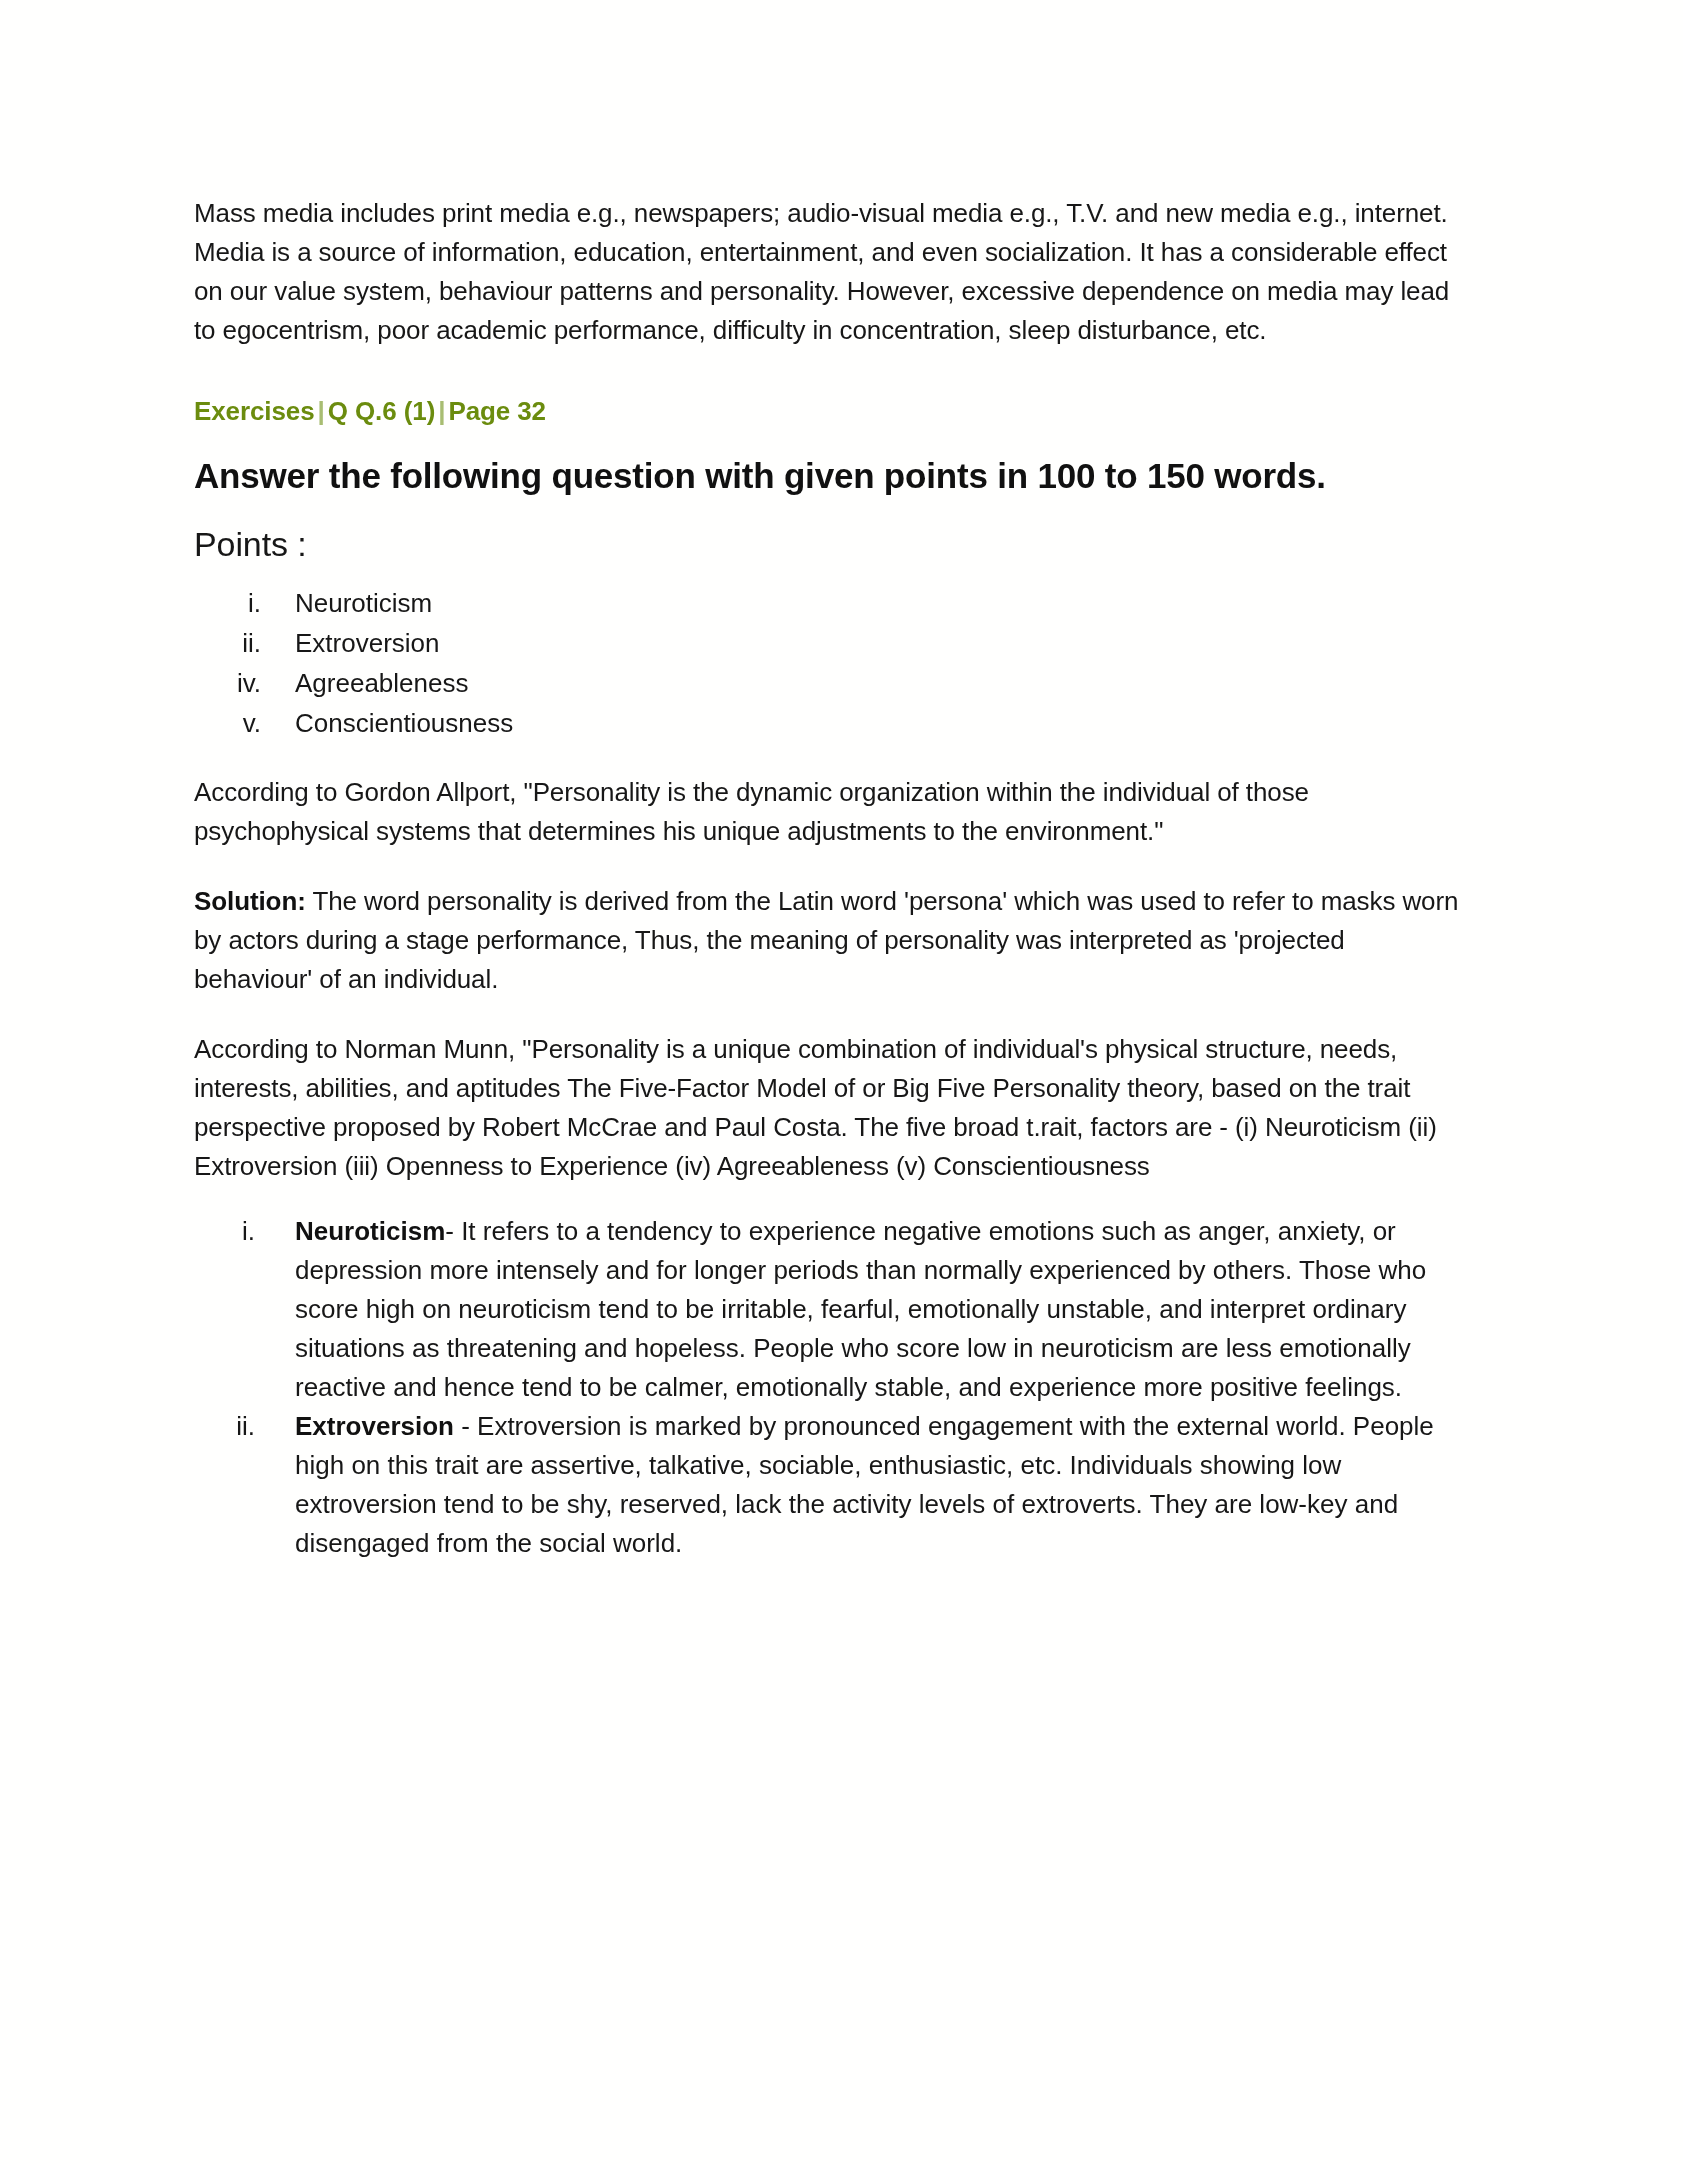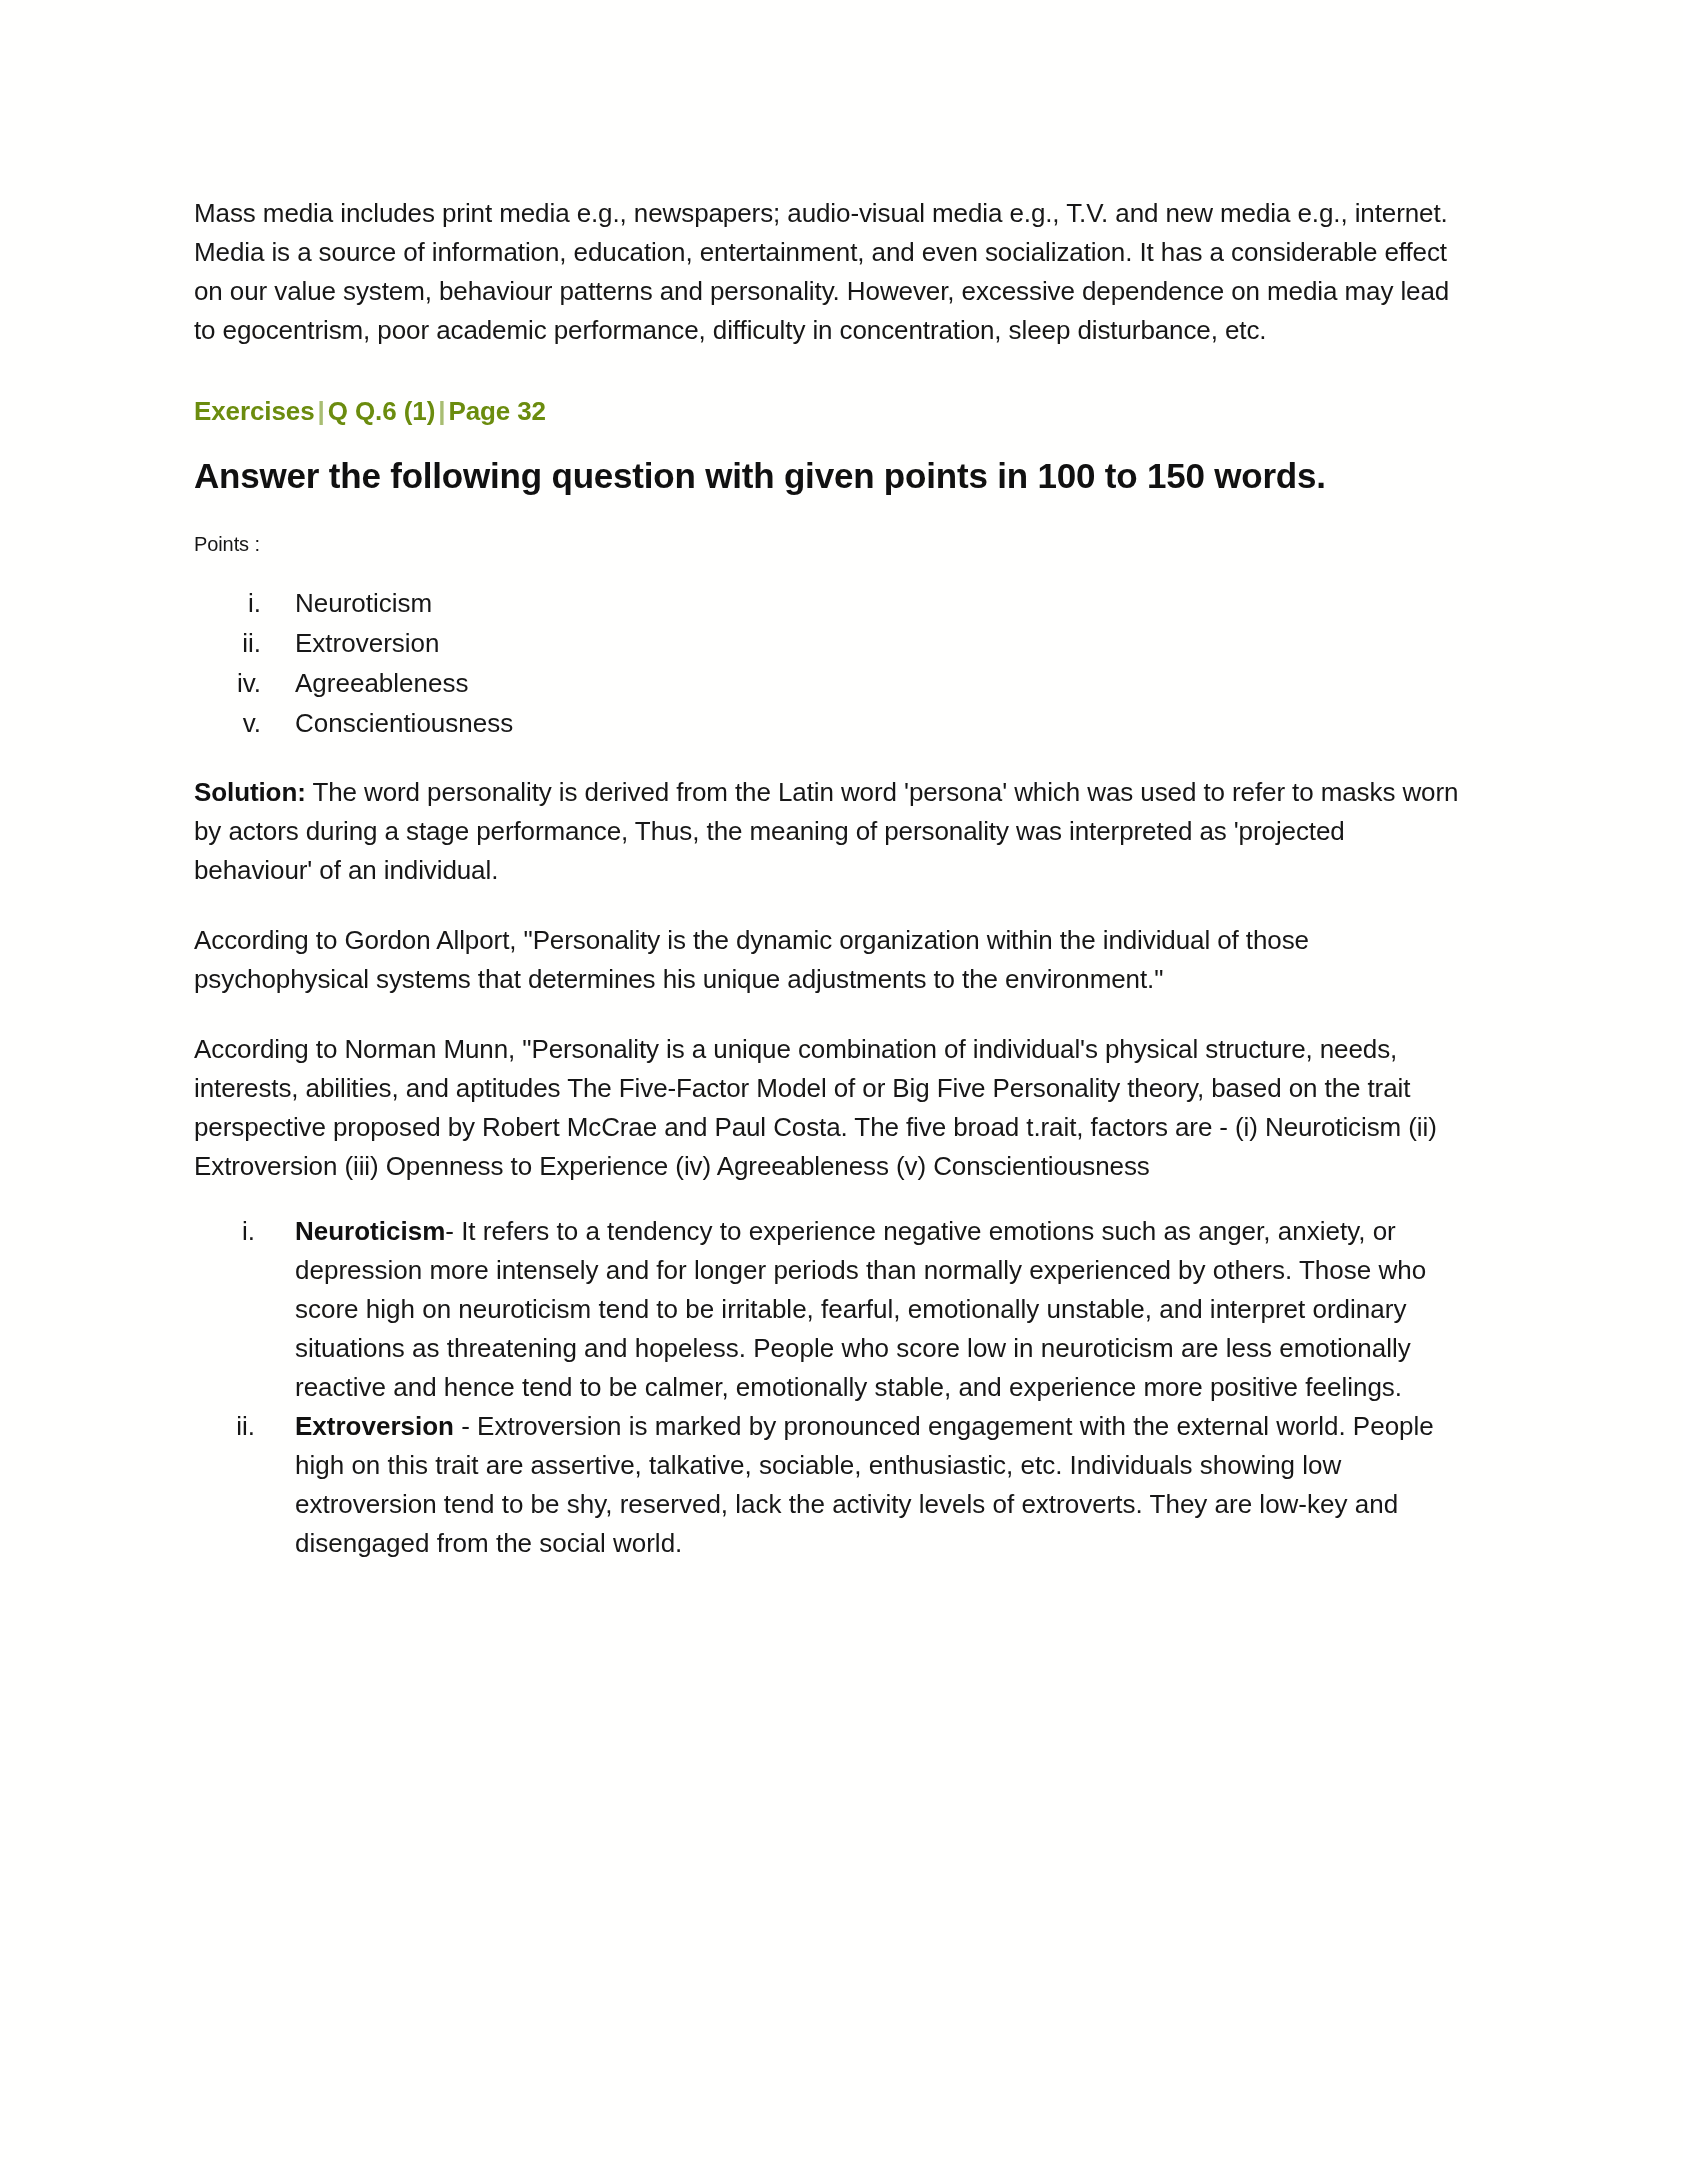--- a/index.html
+++ b/index.html
@@ -59,21 +59,21 @@
     margin: 0 0 32px 0;
     font-size: 35px;
     line-height: 36px;
     font-weight: bold;
     color: #111111;
     letter-spacing: -0.2px;
   }
 
   .points-label {
     margin: 0 0 22px 0;
-    font-size: 20px;
+    font-size: 34px;
     line-height: 36px;
     color: #171717;
   }
 
   
   ol.roman-simple {
     list-style: none;
     margin: 0 0 30px 0;
     padding: 0;
   }
@@ -149,23 +149,23 @@
         <span class="marker">ii.</span><span>Extroversion</span>
       </li>
       <li>
         <span class="marker">iv.</span><span>Agreeableness</span>
       </li>
       <li>
         <span class="marker">v.</span><span>Conscientiousness</span>
       </li>
     </ol>
 
+    <p class="para">According to Gordon Allport, "Personality is the dynamic organization within the individual of those psychophysical systems that determines his unique adjustments to the environment."</p>
+
     <p class="para"><span class="inline-bold">Solution:</span><span> The word personality is derived from the Latin word 'persona' which was used to refer to masks worn by actors during a stage performance, Thus, the meaning of personality was interpreted as 'projected behaviour' of an individual.</span></p>
-
-    <p class="para">According to Gordon Allport, "Personality is the dynamic organization within the individual of those psychophysical systems that determines his unique adjustments to the environment."</p>
 
     <p class="para para-tight">According to Norman Munn, "Personality is a unique combination of individual's physical structure, needs, interests, abilities, and aptitudes The Five-Factor Model of or Big Five Personality theory, based on the trait perspective proposed by Robert McCrae and Paul Costa. The five broad t.rait, factors are - (i) Neuroticism (ii) Extroversion (iii) Openness to Experience (iv) Agreeableness (v) Conscientiousness</p>
 
     <ol class="roman-detail">
       <li>
         <span class="marker">i.</span><span class="term">Neuroticism</span><span>- It refers to a tendency to experience negative emotions such as anger, anxiety, or depression more intensely and for longer periods than normally experienced by others. Those who score high on neuroticism tend to be irritable, fearful, emotionally unstable, and interpret ordinary situations as threatening and hopeless. People who score low in neuroticism are less emotionally reactive and hence tend to be calmer, emotionally stable, and experience more positive feelings.</span>
       </li>
       <li>
         <span class="marker">ii.</span><span class="term">Extroversion</span><span> - Extroversion is marked by pronounced engagement with the external world. People high on this trait are assertive, talkative, sociable, enthusiastic, etc. Individuals showing low extroversion tend to be shy, reserved, lack the activity levels of extroverts. They are low-key and disengaged from the social world.</span>
       </li>

